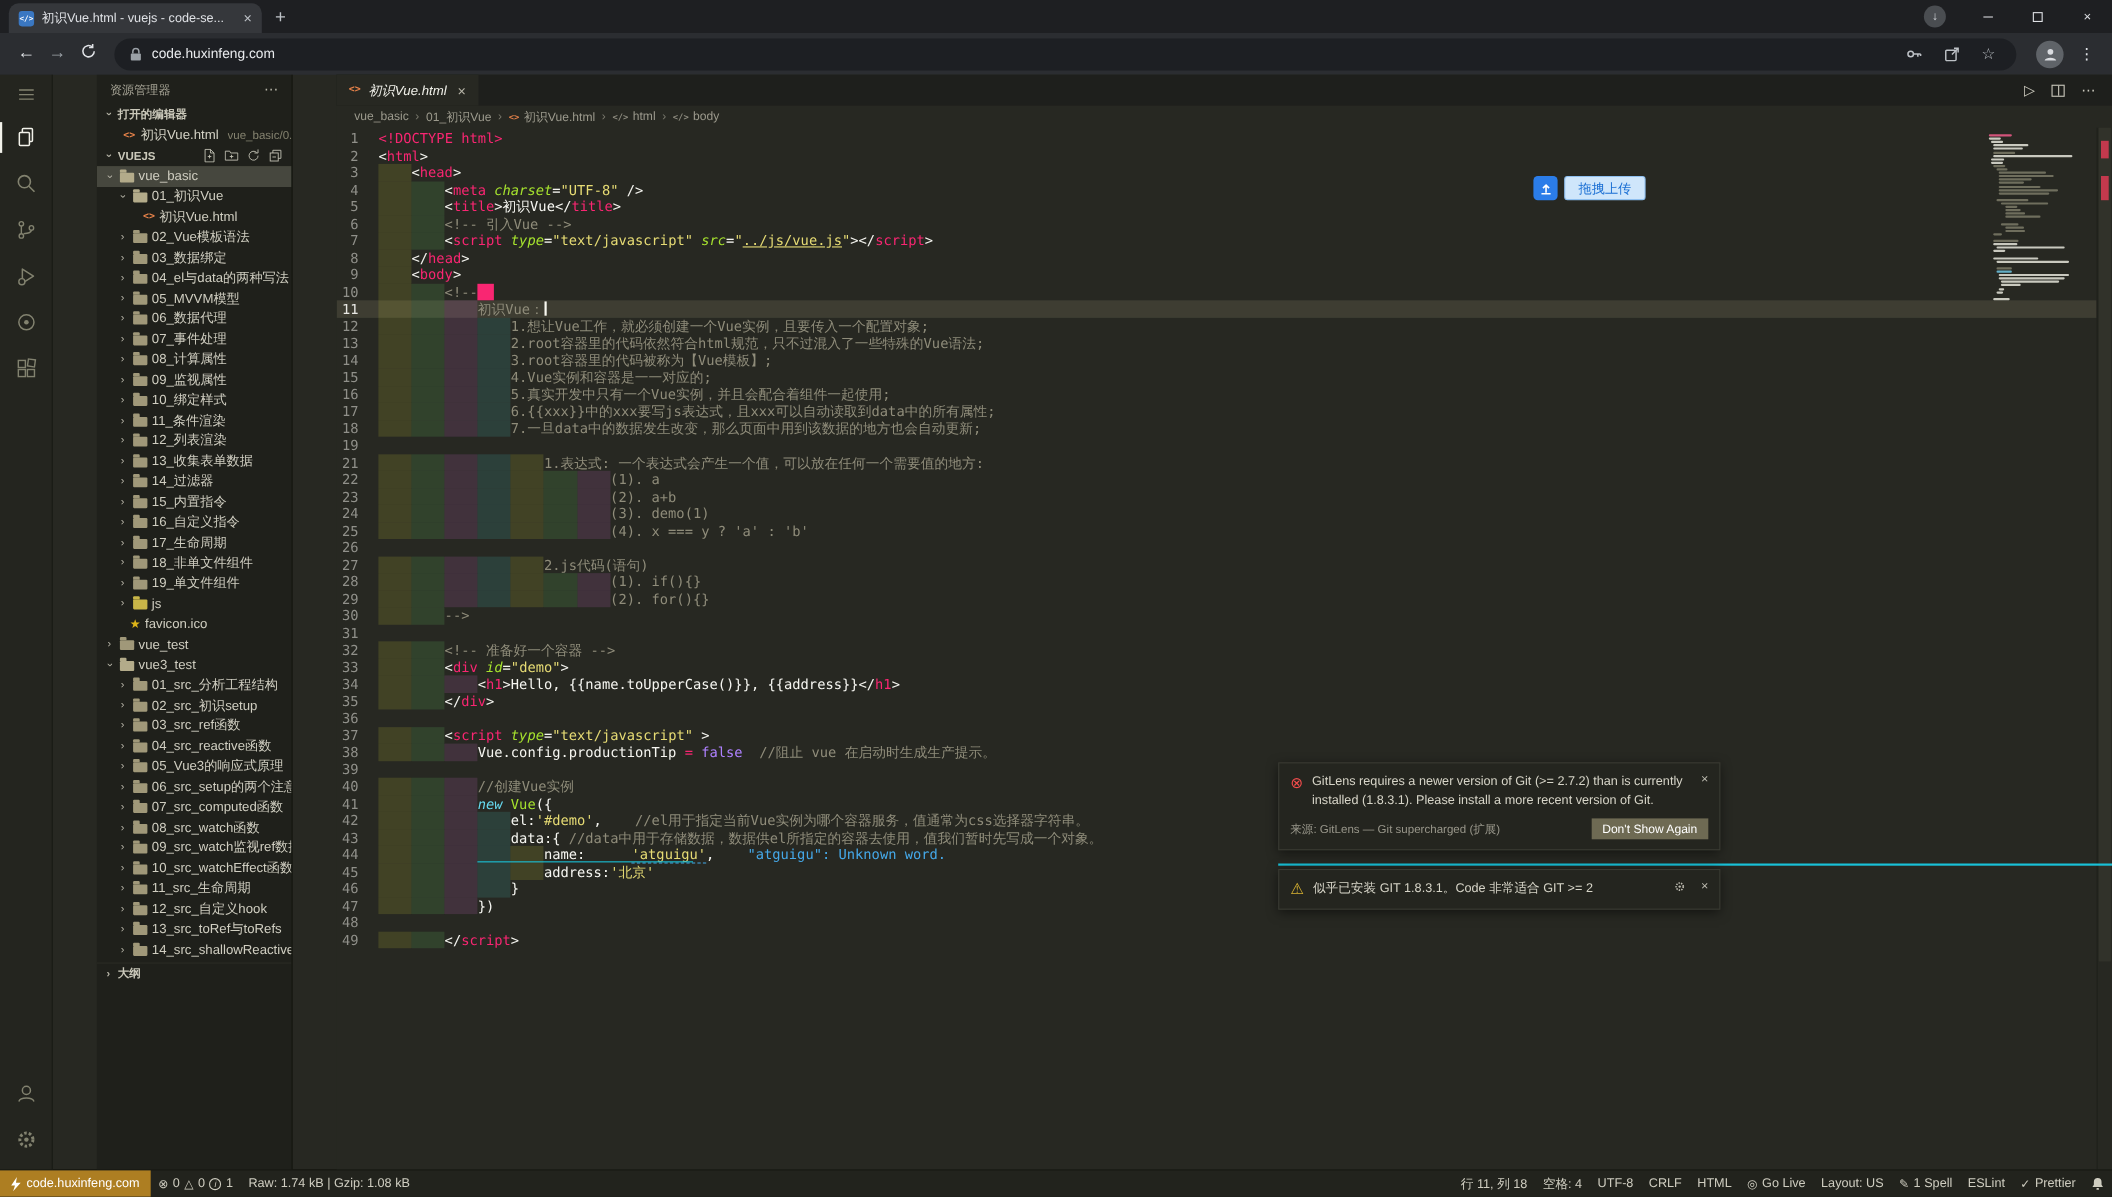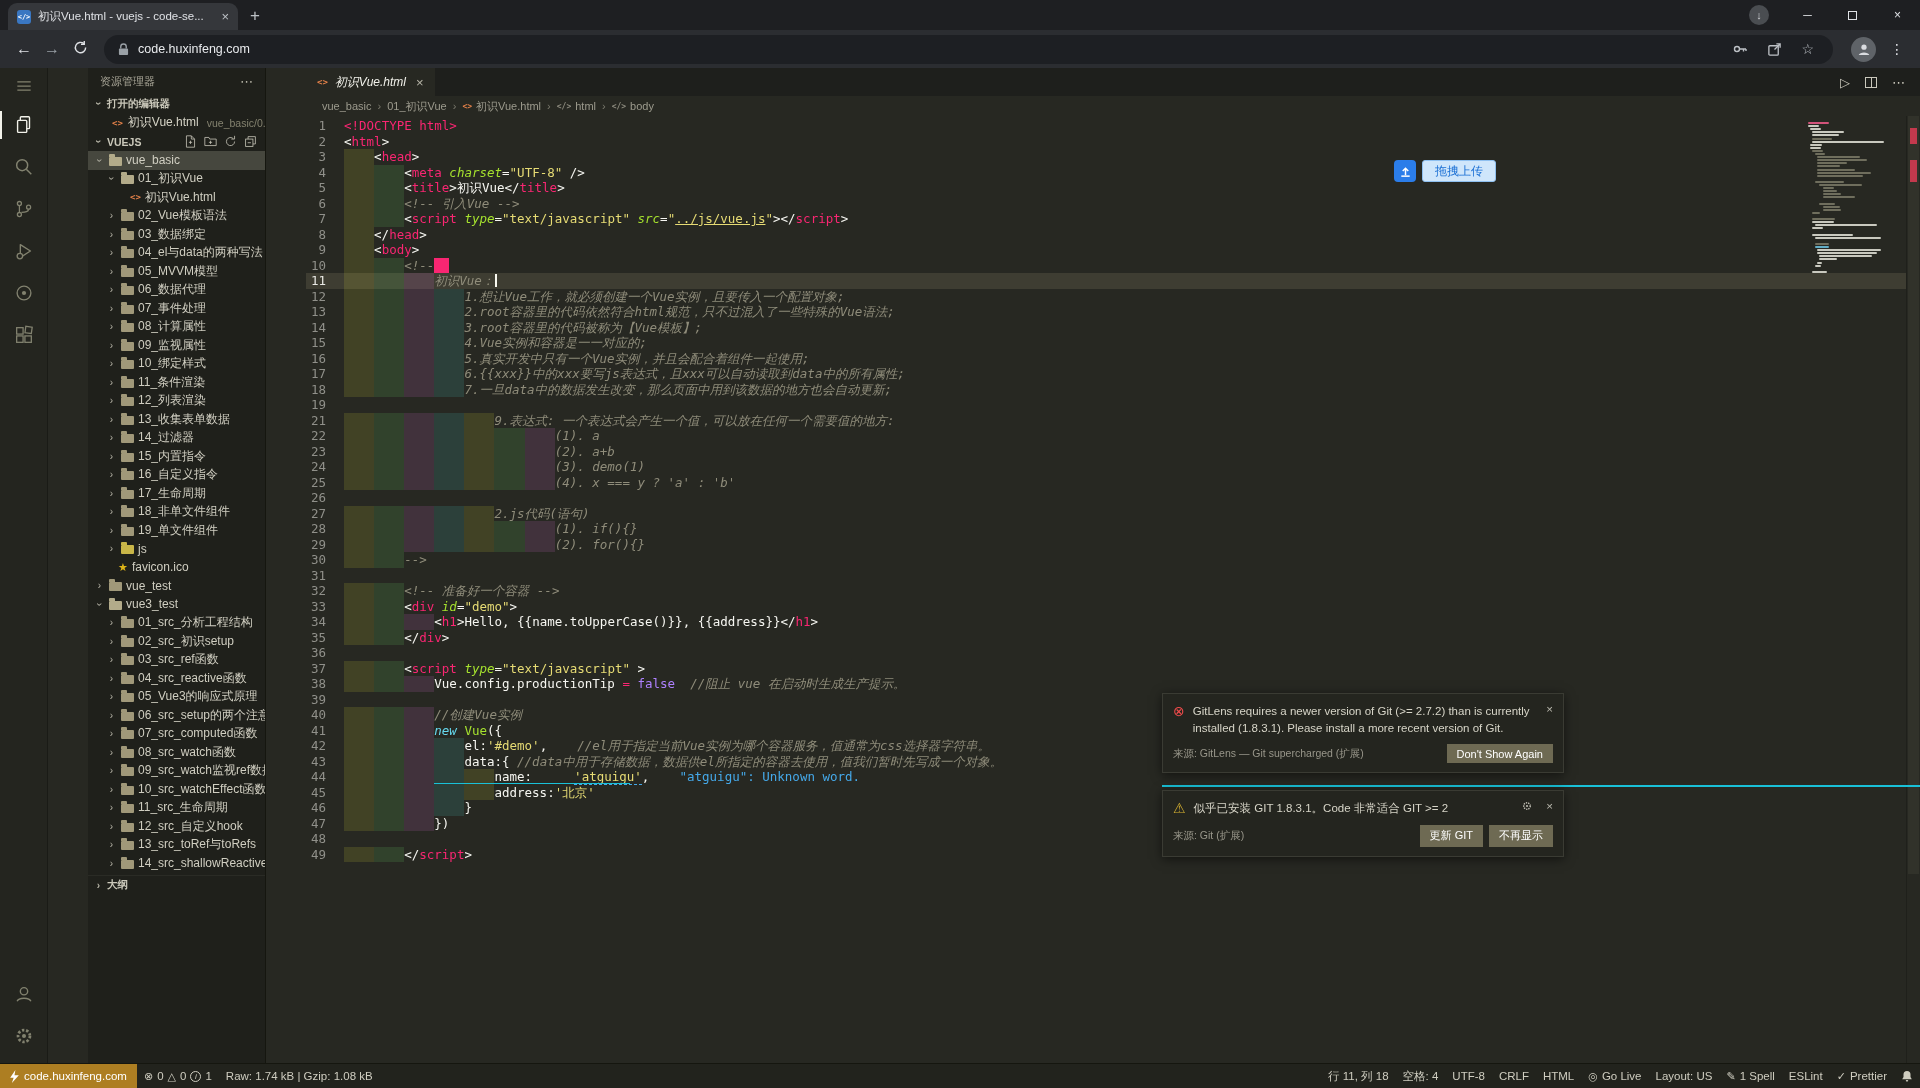--- a/index.html
+++ b/index.html
@@ -83,21 +83,21 @@
   .ind { display:inline-block; height:15.5px; vertical-align:top; }
   .ic0 { background:rgba(255,255,64,.12); }
   .ic1 { background:rgba(127,255,127,.12); }
   .ic2 { background:rgba(255,127,255,.12); }
   .ic3 { background:rgba(79,236,236,.12); }
   .tk-p { color:#f6f6f1; }
   .tk-t { color:#f92672; }
   .tk-a { color:#a6e22e; font-style:italic; }
   .tk-s { color:#e6db74; }
   .tk-u { color:#e6db74; text-decoration:underline; }
-  .tk-c { color:#8f8c7a; font-style:italic; }
+  .tk-c { color:#8f8c7a; }
   .tk-k { color:#66d9ef; font-style:italic; }
   .tk-g { color:#a6e22e; }
   .tk-n { color:#ae81ff; }
   .tk-h { color:#45a8e8; }
   .tk-m { color:#e6db74; border-bottom:1px dashed #45a8e8;margin-left:42px; }
   .tk-r { background:#f92672; }
   .caret { display:inline-block; width:1.5px; height:13px; background:#f8f8f0; vertical-align:-2px; margin-left:1px; }
   .tealline { position:absolute; bottom:0; height:1.5px; background:#19c1d8; }
 
   #minimap { position:absolute; top:2px; right:14px; width:100px; height:170px; }
@@ -551,21 +551,21 @@
             <div class="cl"><span class="lnum">10</span><span class="lcode"><span class="ind ic0" style="width: 4ch;"></span><span class="ind ic1" style="width: 4ch;"></span><span class="tk-c">&lt;!--</span><span class="tk-r">&nbsp;&nbsp;</span></span></div>
             <div class="cl cur"><span class="lnum">11</span><span class="lcode"><span class="ind ic0" style="width: 4ch;"></span><span class="ind ic1" style="width: 4ch;"></span><span class="ind ic2" style="width: 4ch;"></span><span class="tk-c">初识Vue：</span><span class="caret"></span></span></div>
             <div class="cl"><span class="lnum">12</span><span class="lcode"><span class="ind ic0" style="width: 4ch;"></span><span class="ind ic1" style="width: 4ch;"></span><span class="ind ic2" style="width: 4ch;"></span><span class="ind ic3" style="width: 4ch;"></span><span class="tk-c">1.想让Vue工作，就必须创建一个Vue实例，且要传入一个配置对象;</span></span></div>
             <div class="cl"><span class="lnum">13</span><span class="lcode"><span class="ind ic0" style="width: 4ch;"></span><span class="ind ic1" style="width: 4ch;"></span><span class="ind ic2" style="width: 4ch;"></span><span class="ind ic3" style="width: 4ch;"></span><span class="tk-c">2.root容器里的代码依然符合html规范，只不过混入了一些特殊的Vue语法;</span></span></div>
             <div class="cl"><span class="lnum">14</span><span class="lcode"><span class="ind ic0" style="width: 4ch;"></span><span class="ind ic1" style="width: 4ch;"></span><span class="ind ic2" style="width: 4ch;"></span><span class="ind ic3" style="width: 4ch;"></span><span class="tk-c">3.root容器里的代码被称为【Vue模板】;</span></span></div>
             <div class="cl"><span class="lnum">15</span><span class="lcode"><span class="ind ic0" style="width: 4ch;"></span><span class="ind ic1" style="width: 4ch;"></span><span class="ind ic2" style="width: 4ch;"></span><span class="ind ic3" style="width: 4ch;"></span><span class="tk-c">4.Vue实例和容器是一一对应的;</span></span></div>
             <div class="cl"><span class="lnum">16</span><span class="lcode"><span class="ind ic0" style="width: 4ch;"></span><span class="ind ic1" style="width: 4ch;"></span><span class="ind ic2" style="width: 4ch;"></span><span class="ind ic3" style="width: 4ch;"></span><span class="tk-c">5.真实开发中只有一个Vue实例，并且会配合着组件一起使用;</span></span></div>
             <div class="cl"><span class="lnum">17</span><span class="lcode"><span class="ind ic0" style="width: 4ch;"></span><span class="ind ic1" style="width: 4ch;"></span><span class="ind ic2" style="width: 4ch;"></span><span class="ind ic3" style="width: 4ch;"></span><span class="tk-c">6.{{xxx}}中的xxx要写js表达式，且xxx可以自动读取到data中的所有属性;</span></span></div>
             <div class="cl"><span class="lnum">18</span><span class="lcode"><span class="ind ic0" style="width: 4ch;"></span><span class="ind ic1" style="width: 4ch;"></span><span class="ind ic2" style="width: 4ch;"></span><span class="ind ic3" style="width: 4ch;"></span><span class="tk-c">7.一旦data中的数据发生改变，那么页面中用到该数据的地方也会自动更新;</span></span></div>
             <div class="cl"><span class="lnum">19</span><span class="lcode"></span></div>
-            <div class="cl"><span class="lnum">21</span><span class="lcode"><span class="ind ic0" style="width: 4ch;"></span><span class="ind ic1" style="width: 4ch;"></span><span class="ind ic2" style="width: 4ch;"></span><span class="ind ic3" style="width: 4ch;"></span><span class="ind ic0" style="width: 4ch;"></span><span class="tk-c">9.表达式: 一个表达式会产生一个值，可以放在任何一个需要值的地方:</span></span></div>
+            <div class="cl"><span class="lnum">21</span><span class="lcode"><span class="ind ic0" style="width: 4ch;"></span><span class="ind ic1" style="width: 4ch;"></span><span class="ind ic2" style="width: 4ch;"></span><span class="ind ic3" style="width: 4ch;"></span><span class="ind ic0" style="width: 4ch;"></span><span class="tk-c">1.表达式: 一个表达式会产生一个值，可以放在任何一个需要值的地方:</span></span></div>
             <div class="cl"><span class="lnum">22</span><span class="lcode"><span class="ind ic0" style="width: 4ch;"></span><span class="ind ic1" style="width: 4ch;"></span><span class="ind ic2" style="width: 4ch;"></span><span class="ind ic3" style="width: 4ch;"></span><span class="ind ic0" style="width: 4ch;"></span><span class="ind ic1" style="width: 4ch;"></span><span class="ind ic2" style="width: 4ch;"></span><span class="tk-c">(1). a</span></span></div>
             <div class="cl"><span class="lnum">23</span><span class="lcode"><span class="ind ic0" style="width: 4ch;"></span><span class="ind ic1" style="width: 4ch;"></span><span class="ind ic2" style="width: 4ch;"></span><span class="ind ic3" style="width: 4ch;"></span><span class="ind ic0" style="width: 4ch;"></span><span class="ind ic1" style="width: 4ch;"></span><span class="ind ic2" style="width: 4ch;"></span><span class="tk-c">(2). a+b</span></span></div>
             <div class="cl"><span class="lnum">24</span><span class="lcode"><span class="ind ic0" style="width: 4ch;"></span><span class="ind ic1" style="width: 4ch;"></span><span class="ind ic2" style="width: 4ch;"></span><span class="ind ic3" style="width: 4ch;"></span><span class="ind ic0" style="width: 4ch;"></span><span class="ind ic1" style="width: 4ch;"></span><span class="ind ic2" style="width: 4ch;"></span><span class="tk-c">(3). demo(1)</span></span></div>
             <div class="cl"><span class="lnum">25</span><span class="lcode"><span class="ind ic0" style="width: 4ch;"></span><span class="ind ic1" style="width: 4ch;"></span><span class="ind ic2" style="width: 4ch;"></span><span class="ind ic3" style="width: 4ch;"></span><span class="ind ic0" style="width: 4ch;"></span><span class="ind ic1" style="width: 4ch;"></span><span class="ind ic2" style="width: 4ch;"></span><span class="tk-c">(4). x === y ? 'a' : 'b'</span></span></div>
             <div class="cl"><span class="lnum">26</span><span class="lcode"></span></div>
             <div class="cl"><span class="lnum">27</span><span class="lcode"><span class="ind ic0" style="width: 4ch;"></span><span class="ind ic1" style="width: 4ch;"></span><span class="ind ic2" style="width: 4ch;"></span><span class="ind ic3" style="width: 4ch;"></span><span class="ind ic0" style="width: 4ch;"></span><span class="tk-c">2.js代码(语句)</span></span></div>
             <div class="cl"><span class="lnum">28</span><span class="lcode"><span class="ind ic0" style="width: 4ch;"></span><span class="ind ic1" style="width: 4ch;"></span><span class="ind ic2" style="width: 4ch;"></span><span class="ind ic3" style="width: 4ch;"></span><span class="ind ic0" style="width: 4ch;"></span><span class="ind ic1" style="width: 4ch;"></span><span class="ind ic2" style="width: 4ch;"></span><span class="tk-c">(1). if(){}</span></span></div>
             <div class="cl"><span class="lnum">29</span><span class="lcode"><span class="ind ic0" style="width: 4ch;"></span><span class="ind ic1" style="width: 4ch;"></span><span class="ind ic2" style="width: 4ch;"></span><span class="ind ic3" style="width: 4ch;"></span><span class="ind ic0" style="width: 4ch;"></span><span class="ind ic1" style="width: 4ch;"></span><span class="ind ic2" style="width: 4ch;"></span><span class="tk-c">(2). for(){}</span></span></div>
             <div class="cl"><span class="lnum">30</span><span class="lcode"><span class="ind ic0" style="width: 4ch;"></span><span class="ind ic1" style="width: 4ch;"></span><span class="tk-c">--&gt;</span></span></div>
             <div class="cl"><span class="lnum">31</span><span class="lcode"></span></div>
@@ -730,21 +730,16 @@
           <span class="nicon warning">⚠</span>
           <span class="nmsg">似乎已安装 GIT 1.8.3.1。Code 非常适合 GIT &gt;= 2</span>
           <span class="ngear">
             <svg width="12" height="12" viewBox="0 0 24 24">
               <circle cx="12" cy="12" r="6.5" fill="none" stroke="#bdbbb0" stroke-width="3" stroke-dasharray="2.6 2"></circle>
               <circle cx="12" cy="12" r="2.2" fill="#bdbbb0"></circle>
             </svg>
           </span>
           <span class="nclose">×</span>
         </div>
-        <div class="tfoot">
-          <span class="nsrc">来源: Git (扩展)</span>
-          <button class="nbtn">更新 GIT</button>
-          <button class="nbtn">不再显示</button>
-        </div>
       </div>
     </div>
 
 </div>
 
 </body></html>

